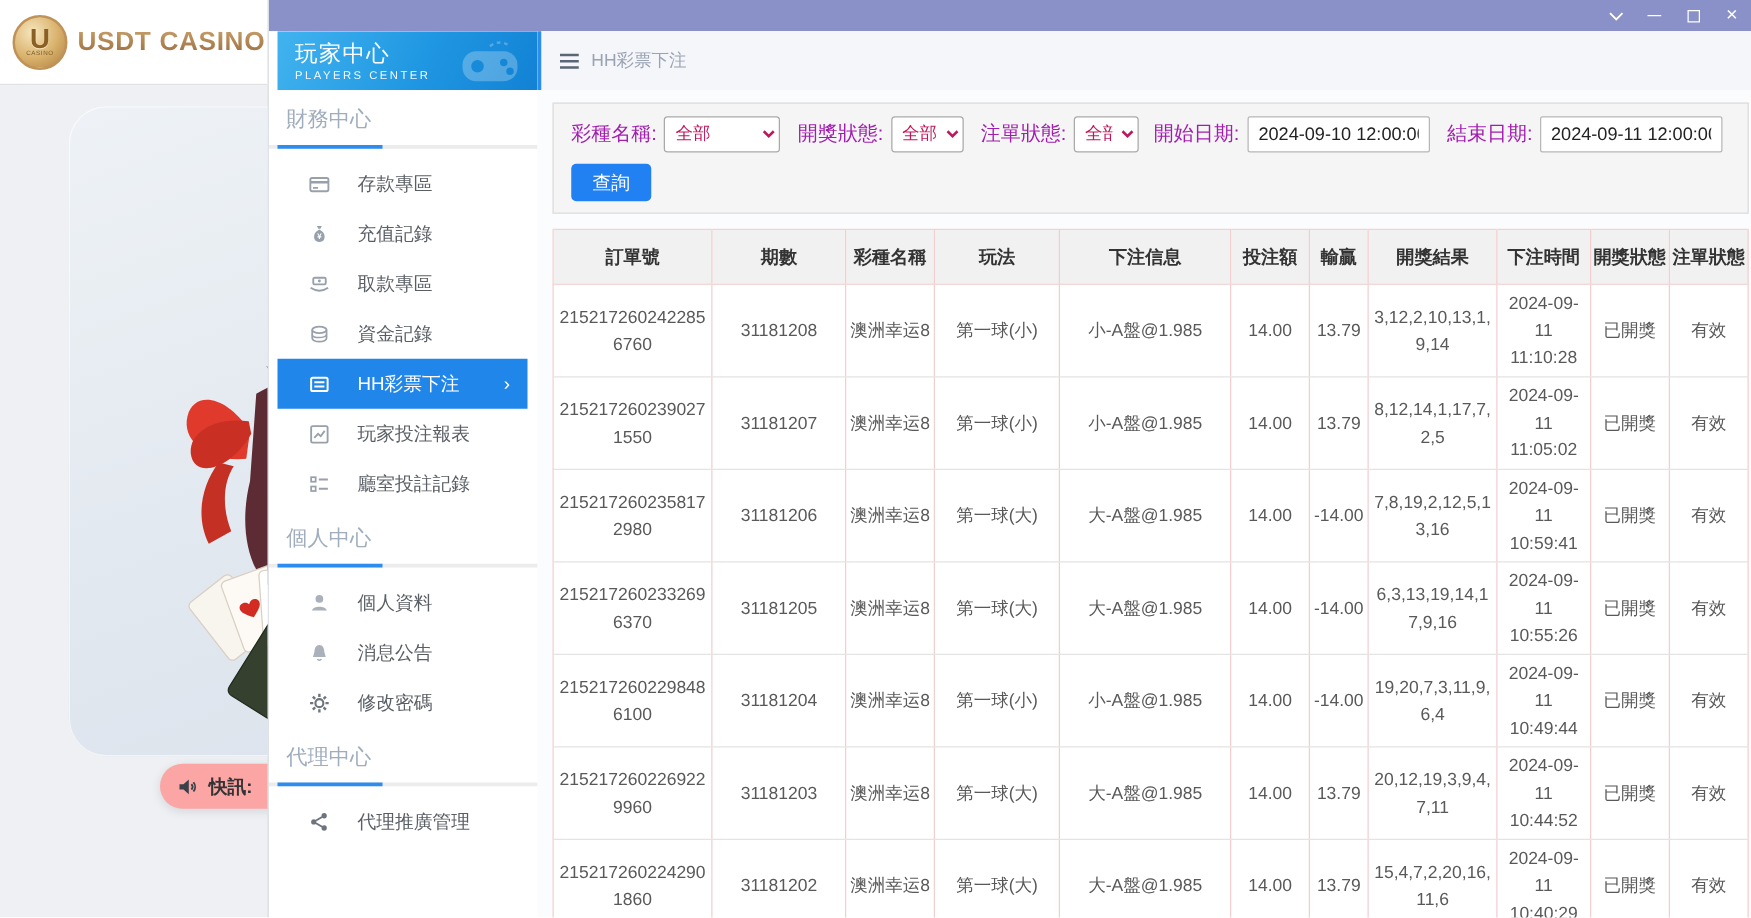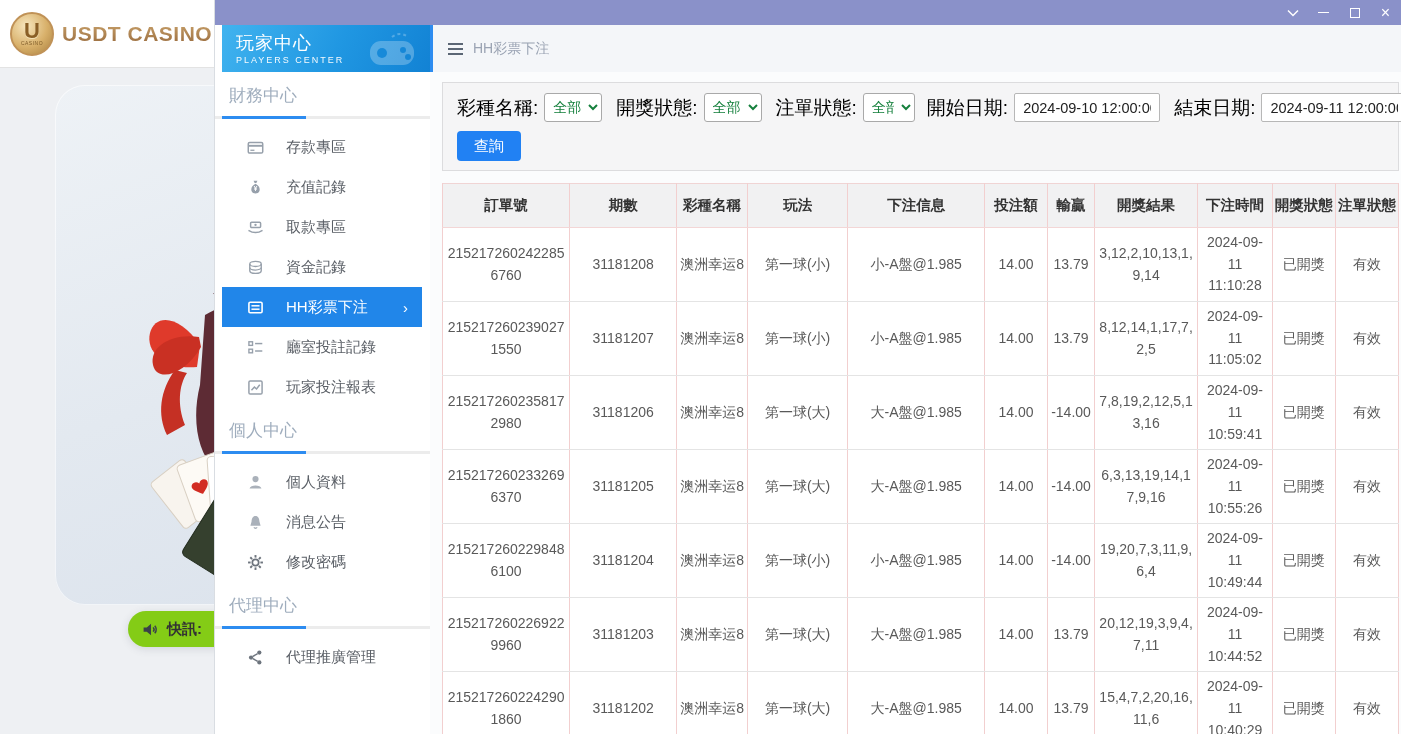--- a/index.html
+++ b/index.html
@@ -9,21 +9,21 @@
 
   
   .left-col { width:215px; height:734px; position:relative; background:#eef0f3; overflow:hidden; border-right:1px solid #d9dde2; flex:none; }
   .logo-bar { height:68px; background:#fff; border-bottom:1px solid #e3e3e3; display:flex; align-items:center; padding-left:10px; gap:8px; }
   .coin { width:44px; height:44px; border-radius:50%; background:radial-gradient(circle at 35% 30%, #f7e6bd, #d8b06a 55%, #a97f3e); border:2px solid #c09257; display:flex; flex-direction:column; align-items:center; justify-content:center; }
   .coin .u { font-weight:bold; font-size:22px; color:#8a5f26; line-height:18px; text-shadow:0 1px 0 #f4e3b8; }
   .coin .sub { font-size:5px; color:#7d5a28; letter-spacing:.5px; }
   .brand { font-size:21px; font-weight:bold; letter-spacing:.5px; color:#b08555; background:linear-gradient(#c9a26b,#97693c); -webkit-background-clip:text; background-clip:text; -webkit-text-fill-color:transparent; }
   .promo-card { position:absolute; left:55px; top:85px; width:200px; height:520px; border-radius:30px; background:linear-gradient(160deg,#eef2f6 0%, #e3e9f0 60%, #dde4ed 100%); box-shadow:inset 0 0 0 1px rgba(255,255,255,.6); }
   .mascot { position:absolute; right:-40px; bottom:0; }
-  .ticker-pill { position:absolute; left:128px; bottom:87px; width:120px; height:36px; background:#84cc16; border-radius:18px; box-shadow:0 2px 8px rgba(60,70,90,.15); display:flex; align-items:center; gap:8px; padding-left:14px; }
+  .ticker-pill { position:absolute; left:128px; bottom:87px; width:120px; height:36px; background:#fca5a5; border-radius:18px; box-shadow:0 2px 8px rgba(60,70,90,.15); display:flex; align-items:center; gap:8px; padding-left:14px; }
   .ticker-pill span { font-size:15px; font-weight:bold; color:#333; }
 
   
   .right-region { flex:1; display:flex; flex-direction:column; min-width:0; }
   .titlebar { height:25px; background:#8a91c9; display:flex; align-items:center; justify-content:flex-end; gap:0; flex:none; }
   .winbtn { width:31px; height:25px; display:flex; align-items:center; justify-content:center; color:#fff; cursor:default; }
   .winbtn .sq { width:10px; height:10px; border:1.3px solid #fff; display:block; }
   .winbtn .mn { width:11px; border-top:1.6px solid #fff; display:block; }
   .winbtn.close { font-size:16px; line-height:1; }
   .below { flex:1; display:flex; min-height:0;justify-content:center; }
@@ -46,22 +46,22 @@
 
   
   .main { flex:1; background:#fbfcfd; display:flex; flex-direction:column; min-width:0; }
   .crumb-bar { height:47px; flex:none; background:#f4f6f9; border-left:3px solid #2d8cf0; display:flex; align-items:center; padding-left:15px; gap:10px; }
   .burger { width:15px; display:flex; flex-direction:column; gap:3px; cursor:pointer; }
   .burger i { display:block; height:2px; background:#5b6675; }
   .crumb-text { font-size:14px; color:#9aa3b3; }
   .content { flex:1; padding:10px 2px 0 12px; min-height:0; }
   .filter-panel { background:#f5f5f6; border:1px solid #dcdcde; padding:10px 12px 9px 14px; }
   .frow { display:flex; align-items:center; gap:6px; flex-wrap:nowrap; }
-  .frow label { font-size:19px; color:#000000; white-space:nowrap; }
-  .frow select { height:29px; border:1px solid #a9a9a9; border-radius:3px; background:#fff; font-size:14px; color:#15803d; padding:0 4px; font-family:Liberation Mono, monospace; }
+  .frow label { font-size:16px; color:#a21caf; white-space:nowrap; }
+  .frow select { height:29px; border:1px solid #a9a9a9; border-radius:3px; background:#fff; font-size:14px; color:#be185d; padding:0 4px; font-family:Liberation Mono, monospace; }
   .sel-lottery { width:135px; margin-right:8px; }
   .sel-draw { width:66px; margin-right:8px; }
   .sel-order { width:52px; margin-right:6px; }
   .frow input { height:29px; width:146px; border:1px solid #b7b7b7; border-radius:2px; font-size:14.5px; color:#222; padding:0 8px; font-family:inherit; margin-right:8px; background:#fff; }
   .btn-query { margin-top:9px; height:30px; padding:0 17px; background:#2181f3; color:#fff; border:none; border-radius:4px; font-size:15px; cursor:pointer; font-family:inherit; }
 
   table.bets { width:957px; margin-top:12px; border-collapse:collapse; table-layout:fixed; background:#fff; border:1px solid #f0d4d4; }
   table.bets th { background:#f1f1f2; font-size:14.5px; font-weight:bold; color:#333; height:44px; border-left:1px solid #f2cfcf; border-right:1px solid #f2cfcf; border-bottom:1px solid #f3d6d6; text-align:center; padding:0 1px; }
   table.bets td { font-size:14px; color:#595959; height:57px; text-align:center; vertical-align:middle; border-left:1px solid #f2cfcf; border-right:1px solid #f2cfcf; border-bottom:1px solid #e4e4e4; padding:4px 2px; line-height:1.55; }
   td.break, th.break { word-break:break-all; }
@@ -223,33 +223,33 @@
               <svg width="17" height="17" viewBox="0 0 16 16">
                   <rect x="1.8" y="3" width="12.4" height="10" rx="1.2" fill="none" stroke="#fff" stroke-width="1.5"></rect>
                   <line x1="4.2" y1="6.4" x2="11.8" y2="6.4" stroke="#fff" stroke-width="1.4"></line>
                   <line x1="4.2" y1="9.6" x2="11.8" y2="9.6" stroke="#fff" stroke-width="1.4"></line>
                 </svg>
               <span>HH彩票下注</span>
               <span class="chev">›</span>
             </div>
             <div class="mitem">
               <svg width="17" height="17" viewBox="0 0 16 16">
+                  <rect x="1.8" y="1.8" width="12.4" height="12.4" rx="1.2" fill="none" stroke="#97a0ab" stroke-width="1.4"></rect>
+                  <polyline points="4.2,10.6 7,7.6 9,9.4 12,5.4" fill="none" stroke="#97a0ab" stroke-width="1.4"></polyline>
+                </svg>
+              <span>玩家投注報表</span>
+            </div>
+            <div class="mitem">
+              <svg width="17" height="17" viewBox="0 0 16 16">
                   <rect x="1.8" y="2.6" width="3.4" height="3.4" fill="none" stroke="#97a0ab" stroke-width="1.3"></rect>
                   <rect x="1.8" y="9.6" width="3.4" height="3.4" fill="none" stroke="#97a0ab" stroke-width="1.3"></rect>
                   <line x1="7.6" y1="4.3" x2="14.4" y2="4.3" stroke="#97a0ab" stroke-width="1.4"></line>
                   <line x1="7.6" y1="11.3" x2="14.4" y2="11.3" stroke="#97a0ab" stroke-width="1.4"></line>
                 </svg>
               <span>廳室投註記錄</span>
-            </div>
-            <div class="mitem">
-              <svg width="17" height="17" viewBox="0 0 16 16">
-                  <rect x="1.8" y="1.8" width="12.4" height="12.4" rx="1.2" fill="none" stroke="#97a0ab" stroke-width="1.4"></rect>
-                  <polyline points="4.2,10.6 7,7.6 9,9.4 12,5.4" fill="none" stroke="#97a0ab" stroke-width="1.4"></polyline>
-                </svg>
-              <span>玩家投注報表</span>
             </div>
           </div>
         </div>
 
         <div class="section">
           <div class="sec-title">個人中心</div>
           <div class="sec-line"></div>
           <div class="menu">
             <div class="mitem">
               <svg width="17" height="17" viewBox="0 0 16 16">

